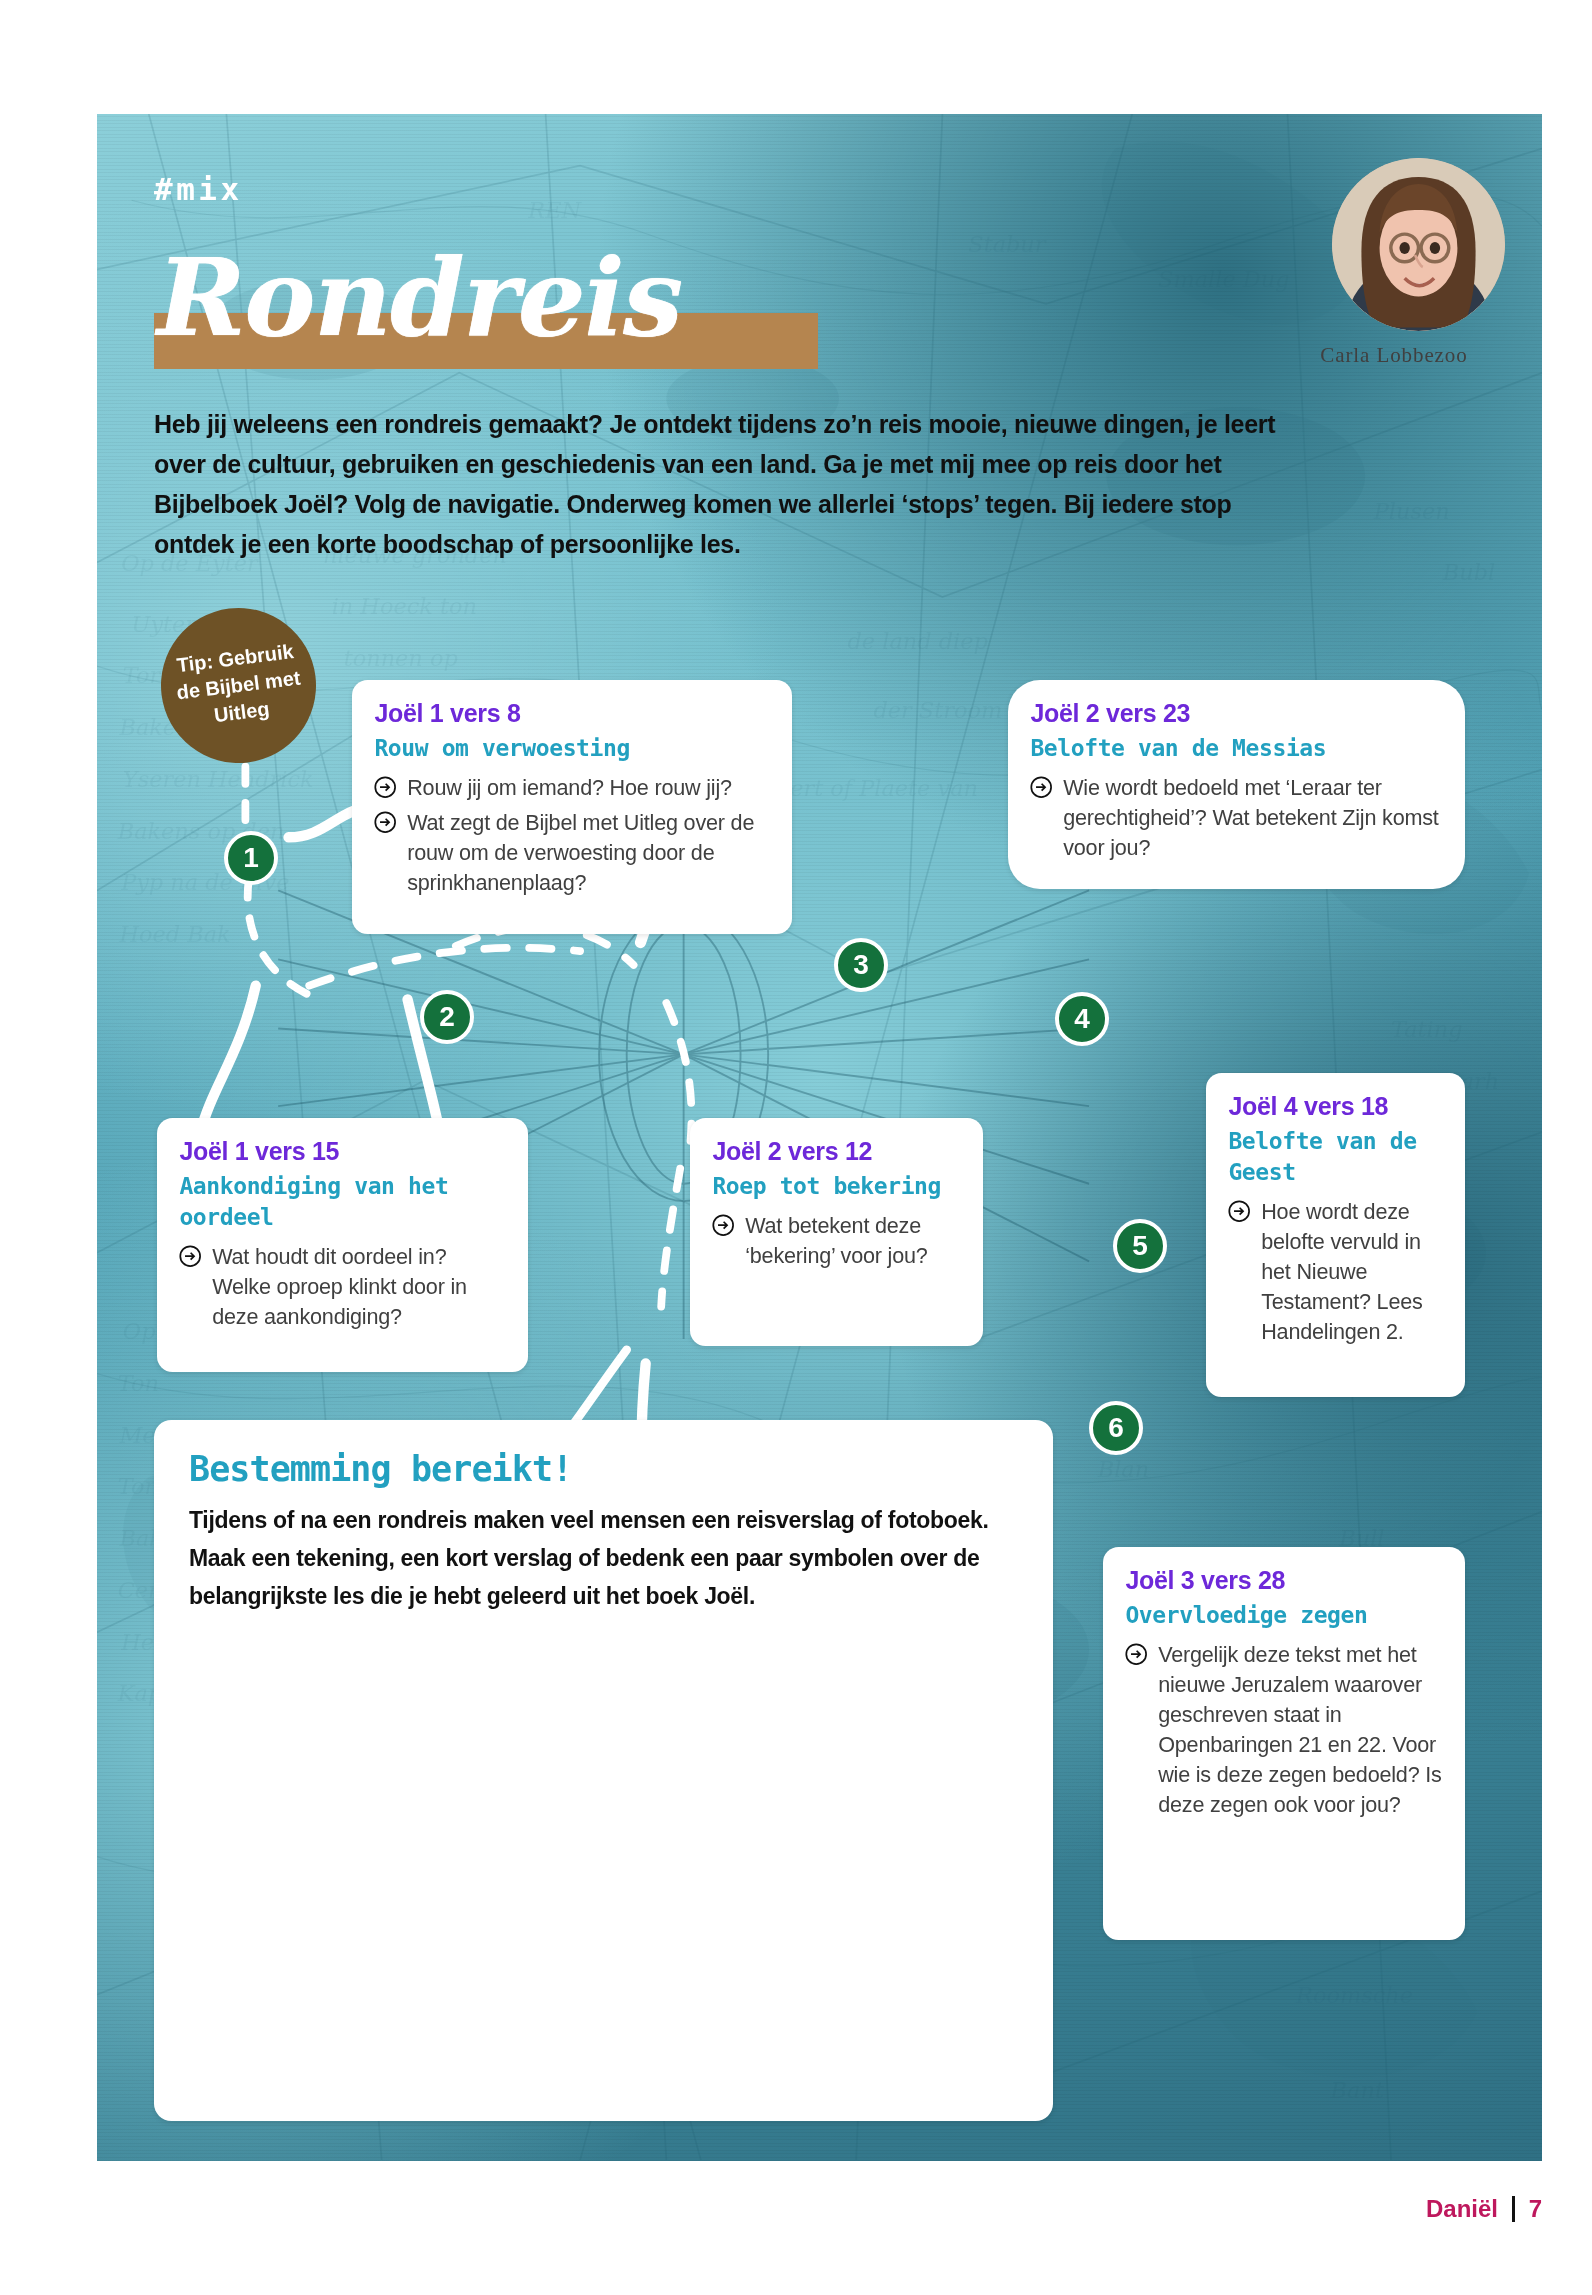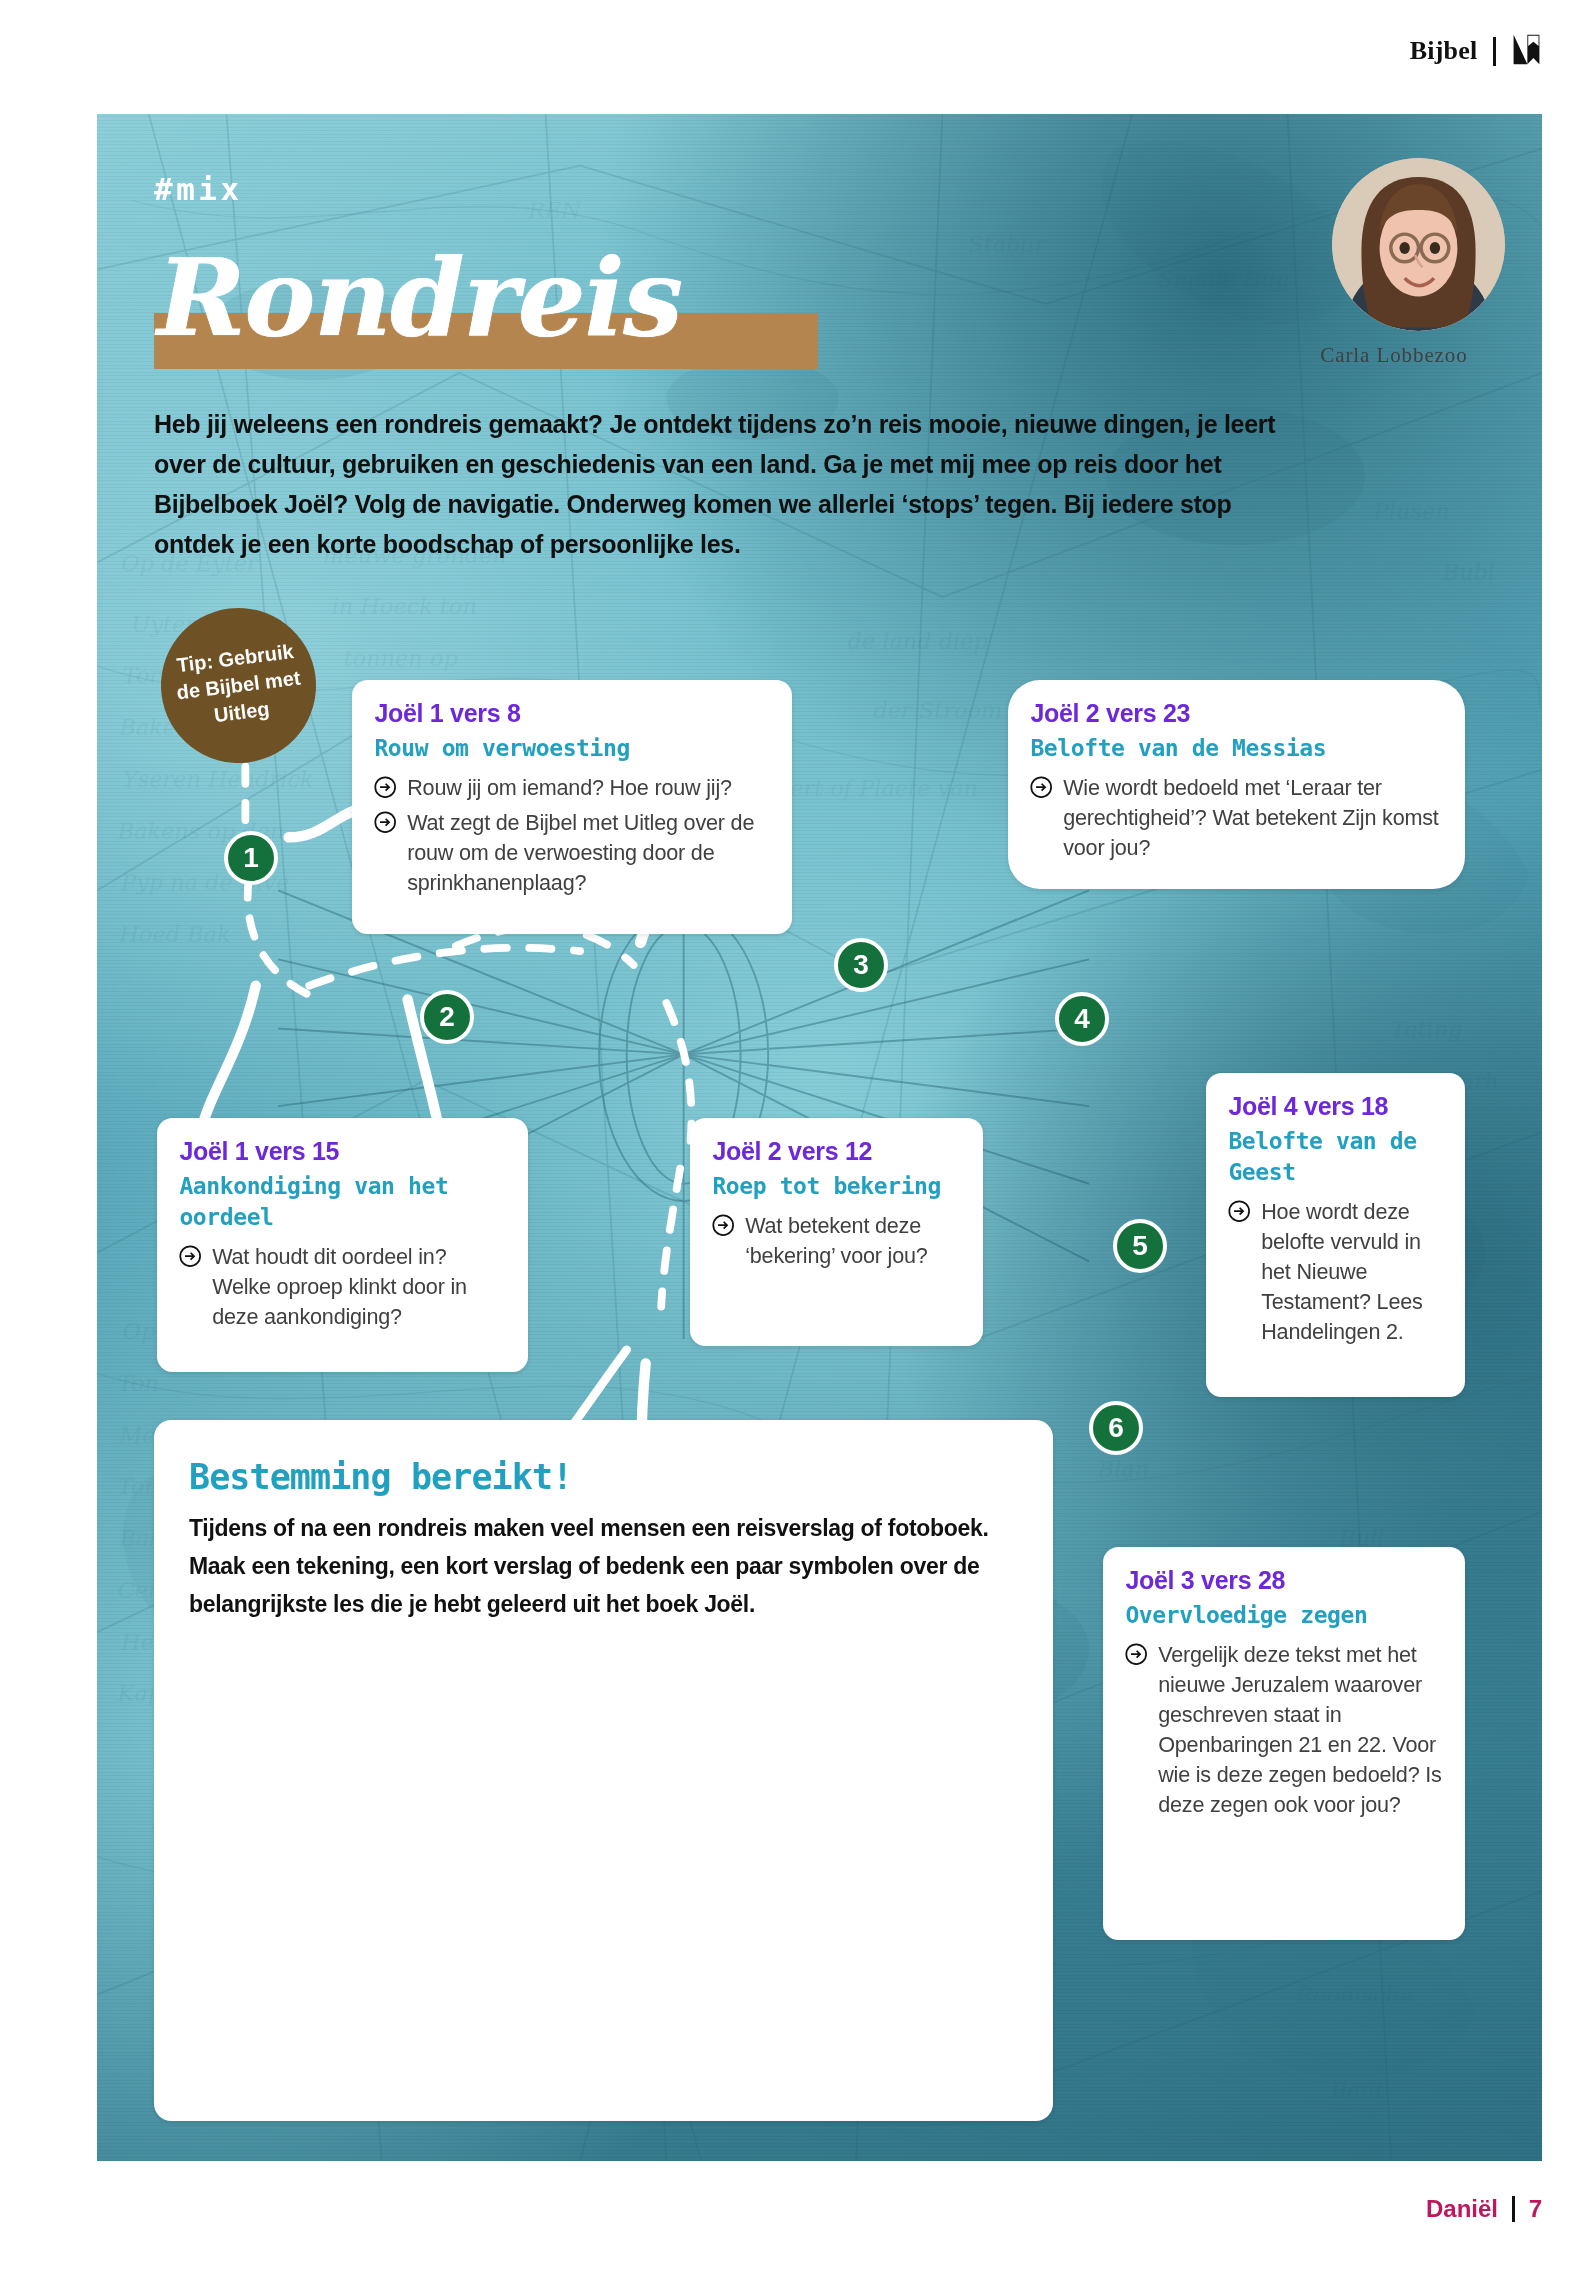--- a/index.html
+++ b/index.html
@@ -147,43 +147,33 @@
   
   .dest{
     position:absolute;left:154px;top:1420px;width:899px;height:701px;
     background:#ffffff;border-radius:17.3px;box-sizing:border-box;
     padding:29px 35px;
     box-shadow:0 1.7px 5.2px rgba(0,0,0,.10);
   }
   .dest h2{
     font-family:"DejaVu Sans Mono", monospace;
     font-weight:bold;font-size:35px;color:#22a0c0;
-    margin:8px 0 12px 0;letter-spacing:-0.9px;
+    margin:0 0 12px 0;letter-spacing:-0.9px;
   }
   .dest p{
     font-family:"Liberation Sans", sans-serif;
     font-weight:bold;
     font-size:23px;line-height:38px;color:#111;margin:0;letter-spacing:-0.3px;
   }
 </style>
 </head>
 <body>
 
 <div class="page">
 
-  <div class="top-bar">
-    <span class="lbl">Bijbel</span>
-    <span class="sep"></span>
-    <span class="book-icon">
-      <svg width="31" height="35" viewBox="0 0 36 40">
-        <path d="M3 3 H33 V37 L26 30 L19 37 V3 Z M3 3 V37 H19" fill="#111"></path>
-        <path d="M20 4 H32 V16 L26 11 L20 16 Z" fill="#fff"></path>
-      </svg>
-    </span>
-  </div>
 
   <div class="map">
     <svg class="map-lines" viewBox="0 0 1675 2372" preserveAspectRatio="none">
       <g stroke="#1d5a6a" stroke-width="2" fill="none" opacity=".55">
         <path d="M0 180 L560 60 L1100 220 L1675 40"></path>
         <path d="M0 520 L420 300 L980 560 L1675 300"></path>
         <path d="M0 900 L330 700 L900 1000 L1675 760"></path>
         <path d="M0 1320 L380 1120 L1020 1420 L1675 1180"></path>
         <path d="M0 1760 L420 1560 L1060 1860 L1675 1620"></path>
         <path d="M0 2180 L470 1990 L1080 2280 L1675 2060"></path>

